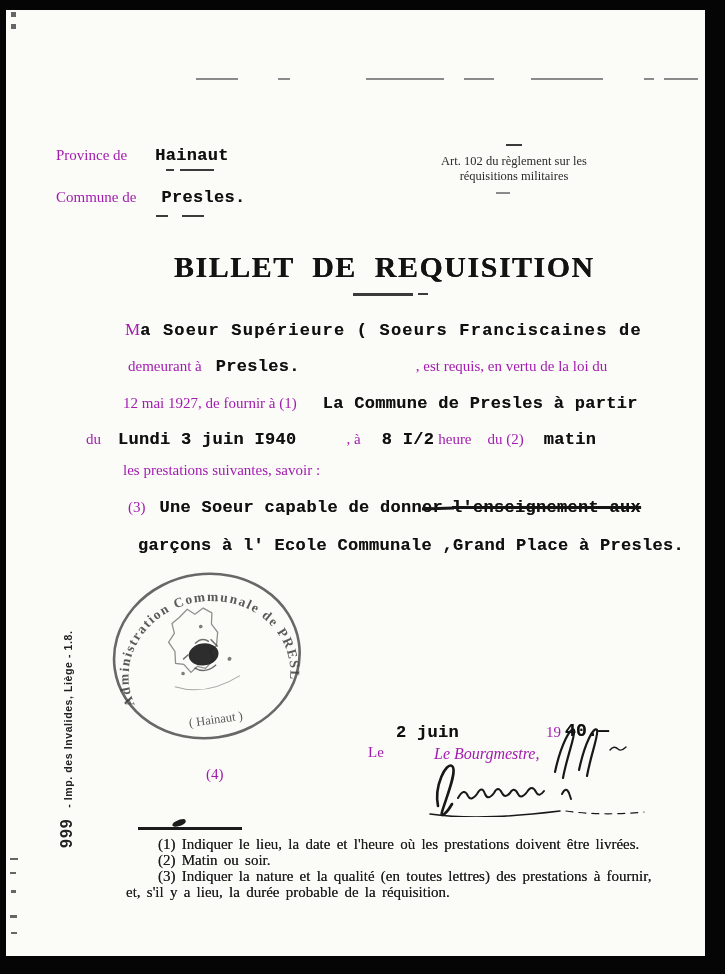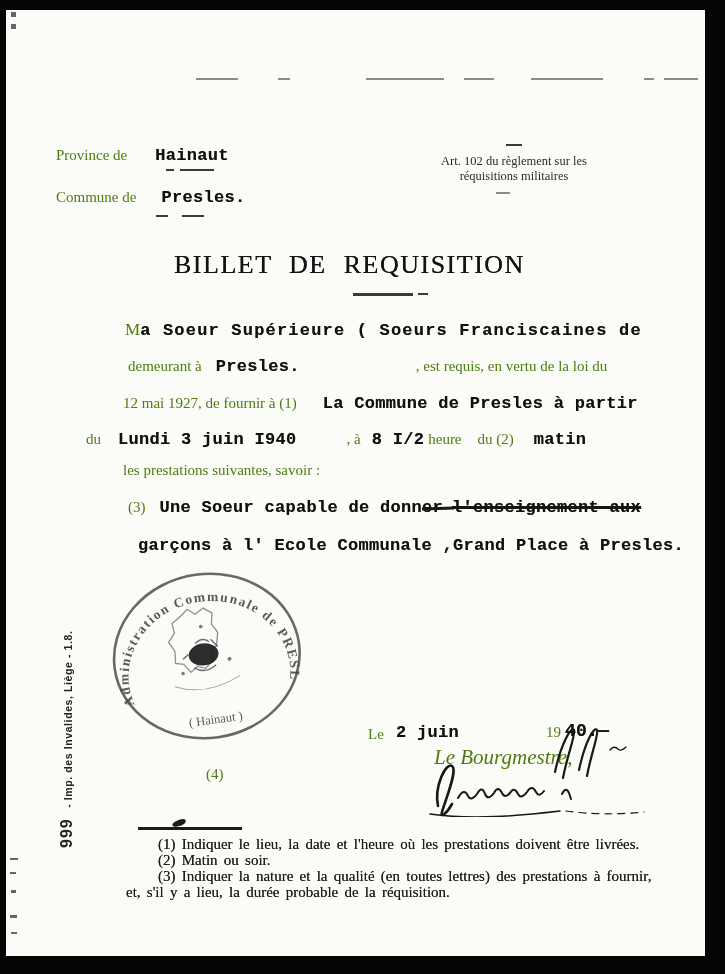--- a/index.html
+++ b/index.html
@@ -1,24 +1,24 @@
 <!DOCTYPE html>
 <html><head>
 <meta charset="utf-8">
 <style>
   html,body{margin:0;padding:0;background:#000;}
   .scan{position:relative;width:725px;height:974px;background:#050505;overflow:hidden;
         font-family:"Liberation Serif","DejaVu Serif",serif;}
   .page{position:absolute;left:6px;top:10px;width:699px;height:946px;background:#fbfbf8;}
   .abs{position:absolute;}
-  .printed{font-family:"Liberation Serif","DejaVu Serif",serif;font-size:15px;color:#4d7c0f;}
+  .printed{font-family:"Liberation Serif","DejaVu Serif",serif;font-size:15px;color:#a21caf;}
   .typed{font-family:"Liberation Mono","DejaVu Sans Mono",monospace;font-weight:700;
          font-size:17px;color:#101010;letter-spacing:.3px;text-shadow:0 0 .6px rgba(10,10,10,.55);}
   .line{position:absolute;white-space:nowrap;}
-  .title{font-size:26px;font-weight:400;letter-spacing:1.5px;word-spacing:9px;color:#131313;
+  .title{font-size:30px;font-weight:700;letter-spacing:1.5px;word-spacing:9px;color:#131313;
          text-shadow:0 0 .6px #222;}
   .small-serif{font-size:12.5px;color:#2b2b2b;line-height:15px;}
   .dash{position:absolute;background:#3a3a3a;height:2px;}
   .gray-dash{position:absolute;background:#8a8a8a;height:2px;}
   .fn{font-size:15px;color:#1d1d1d;line-height:16px;word-spacing:2.5px;text-shadow:0 0 .4px #444;}
   .fn-ind{padding-left:32px;}
   .struck{text-decoration:line-through;text-decoration-thickness:2.5px;text-decoration-color:#151515;}
   .vmark{transform:rotate(-90deg);transform-origin:0 0;white-space:nowrap;
          font-family:"Liberation Sans","DejaVu Sans",sans-serif;color:#222;}
   .vmark .num{font-size:16px;font-weight:700;letter-spacing:1px;}
@@ -84,21 +84,21 @@
 
     <div class="line" style="left:117px;top:384px;">
       <span class="printed">12 mai 1927, de fournir à (1)</span>
       <span class="typed" style="margin-left:22px;">La Commune de Presles à partir</span>
     </div>
 
     <div class="line" style="left:80px;top:420px;">
       <span class="printed">du</span>
       <span class="typed" style="margin-left:13px;">Lundi 3 juin I940</span>
       <span class="printed" style="margin-left:46px;">, à</span>
-      <span class="typed" style="margin-left:7px;">8 I/2</span>
+      <span class="typed" style="margin-left:17px;">8 I/2</span>
       <span class="printed">heure</span>
       <span class="printed" style="margin-left:12px;">du (2)</span>
       <span class="typed" style="margin-left:16px;">matin</span>
     </div>
 
     <div class="line printed" style="left:117px;top:452px;">les prestations suivantes, savoir :</div>
 
     <div class="line" style="left:122px;top:488px;">
       <span class="printed">(3)</span>
       <span class="typed" style="margin-left:10px;">Une Soeur capable de donner</span>
@@ -124,25 +124,25 @@
           <path d="M96,80 q8,-6 14,0 M92,104 q10,8 22,0 M112,78 l6,8 M88,90 l-6,4" stroke="#333" stroke-width="1.5" fill="none" opacity="0.7"></path>
           <circle cx="128" cy="100" r="2" fill="#444" opacity="0.7"></circle>
           <circle cx="80" cy="108" r="1.8" fill="#444" opacity="0.7"></circle>
           <circle cx="104" cy="64" r="1.8" fill="#444" opacity="0.7"></circle>
           <path d="M70,120 q30,14 66,-2" stroke="#555" stroke-width="1" fill="none" opacity="0.5"></path>
         </g>
       </svg>
     </div>
     <div class="line printed" style="left:200px;top:756px;font-size:15px;">(4)</div>
 
-    <div class="line printed" style="left:362px;top:716px;">Le</div>
+    <div class="line printed" style="left:362px;top:734px;">Le</div>
     <div class="line typed" style="left:390px;top:713px;">2 juin</div>
     <div class="line printed" style="left:540px;top:714px;">19</div>
     <div class="line typed" style="left:559px;top:711px;font-size:18px;">40.—</div>
-    <div class="line printed" style="left:428px;top:735px;font-style:italic;font-size:21px;">Le Bourgmestre,</div>
+    <div class="line printed" style="left:428px;top:735px;font-style:italic;font-size:16px;">Le Bourgmestre,</div>
 
     <svg class="abs" style="left:408px;top:712px;" width="245" height="95" viewBox="0 0 245 95">
       <g stroke="#181818" fill="none" stroke-linecap="round">
         <path d="M141,50 C147,22 157,4 160,8 C162,12 153,34 149,56" stroke-width="2.2"></path>
         <path d="M165,48 C171,20 180,4 183,8 C185,12 177,32 173,54" stroke-width="2.2"></path>
         <path d="M196,28 q4,-5 8,-1 q3,3 8,-2" stroke-width="1.4"></path>
         <path d="M24,84 C20,64 32,40 38,44 C44,48 32,76 28,90 C26,97 33,91 38,82" stroke-width="2.6"></path>
         <path d="M44,76 q6,-11 10,-2 q3,6 9,-2 q5,-9 8,0 q3,7 9,-1 q4,-8 8,0 q3,6 8,0 q4,-7 8,1 q3,6 9,-2 q5,-8 9,0 q3,6 8,-1" stroke-width="2"></path>
         <path d="M148,72 q4,-8 7,-1 l2,6" stroke-width="2"></path>
         <path d="M16,92 C58,98 104,94 146,89" stroke-width="1.6"></path>

